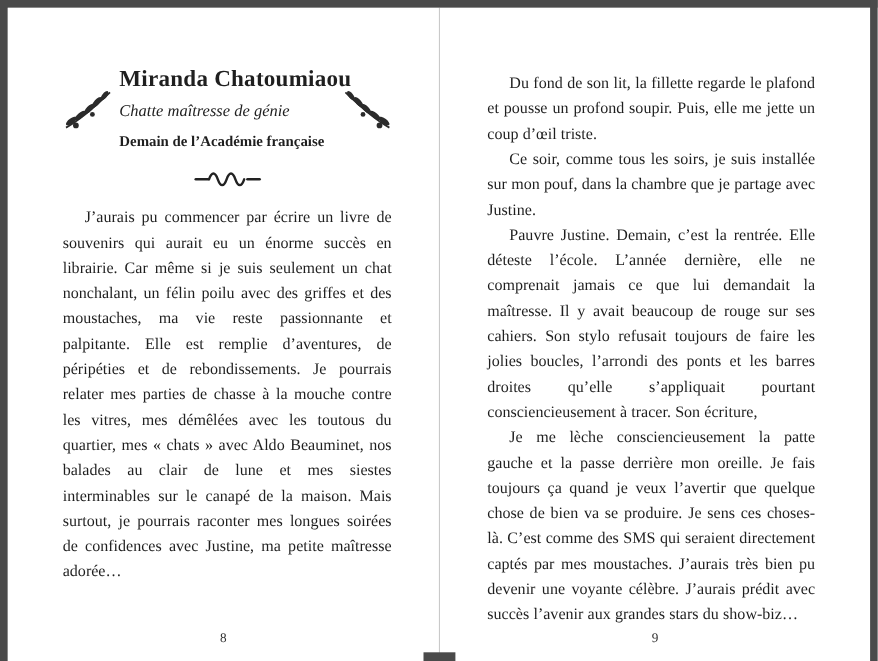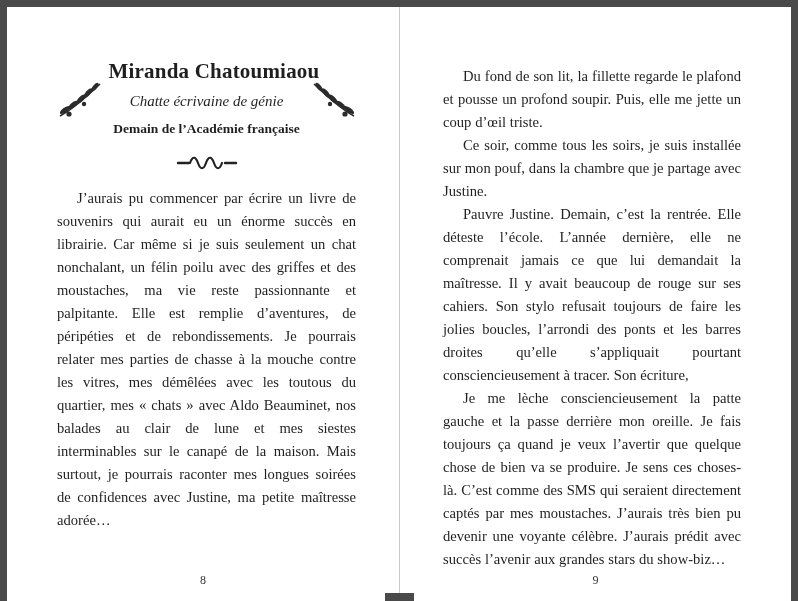--- a/index.html
+++ b/index.html
@@ -48,21 +48,21 @@
 
   
   .header-row {
     display: flex;
     align-items: center;
     justify-content: center;
     gap: 6px;
   }
   .branch { flex: 0 0 auto; line-height: 0; }
   .branch.mirrored svg { transform: scaleX(-1); }
-  .header-text { text-align: center; min-width: 196px; }
+  .header-text { min-width: 196px; }
   .chapter-title {
     margin: 0;
     font-size: 21px;
     font-weight: 700;
     letter-spacing: 0.2px;
     white-space: nowrap;
   }
   .chapter-subtitle {
     margin-top: 9px;
     font-size: 15px;
@@ -119,21 +119,21 @@
               <ellipse cx="31" cy="16" rx="6" ry="2.4" transform="rotate(-50 31 16)"></ellipse>
               <ellipse cx="38" cy="10" rx="5" ry="2.2" transform="rotate(-52 38 10)"></ellipse>
               <circle cx="12" cy="37" r="2.6"></circle>
               <circle cx="27" cy="27" r="2.2"></circle>
             </g>
           </svg>
         </span>
 
         <div class="header-text">
           <h1 class="chapter-title">Miranda Chatoumiaou</h1>
-          <div class="chapter-subtitle">Chatte écrivaine de génie</div>
+          <div class="chapter-subtitle">Chatte maîtresse de génie</div>
           <div class="chapter-affiliation">Demain de l’Académie française</div>
         </div>
 
         <span class="branch mirrored">
           <svg width="46" height="42" viewBox="0 0 46 42">
             <g fill="#2b2b2b">
               <path d="M3 39 Q18 31 43 7" stroke="#2b2b2b" stroke-width="1.6" fill="none"></path>
               <ellipse cx="8" cy="33" rx="6" ry="2.4" transform="rotate(-35 8 33)"></ellipse>
               <ellipse cx="16" cy="28" rx="6" ry="2.4" transform="rotate(-40 16 28)"></ellipse>
               <ellipse cx="24" cy="22" rx="6" ry="2.4" transform="rotate(-45 24 22)"></ellipse>

